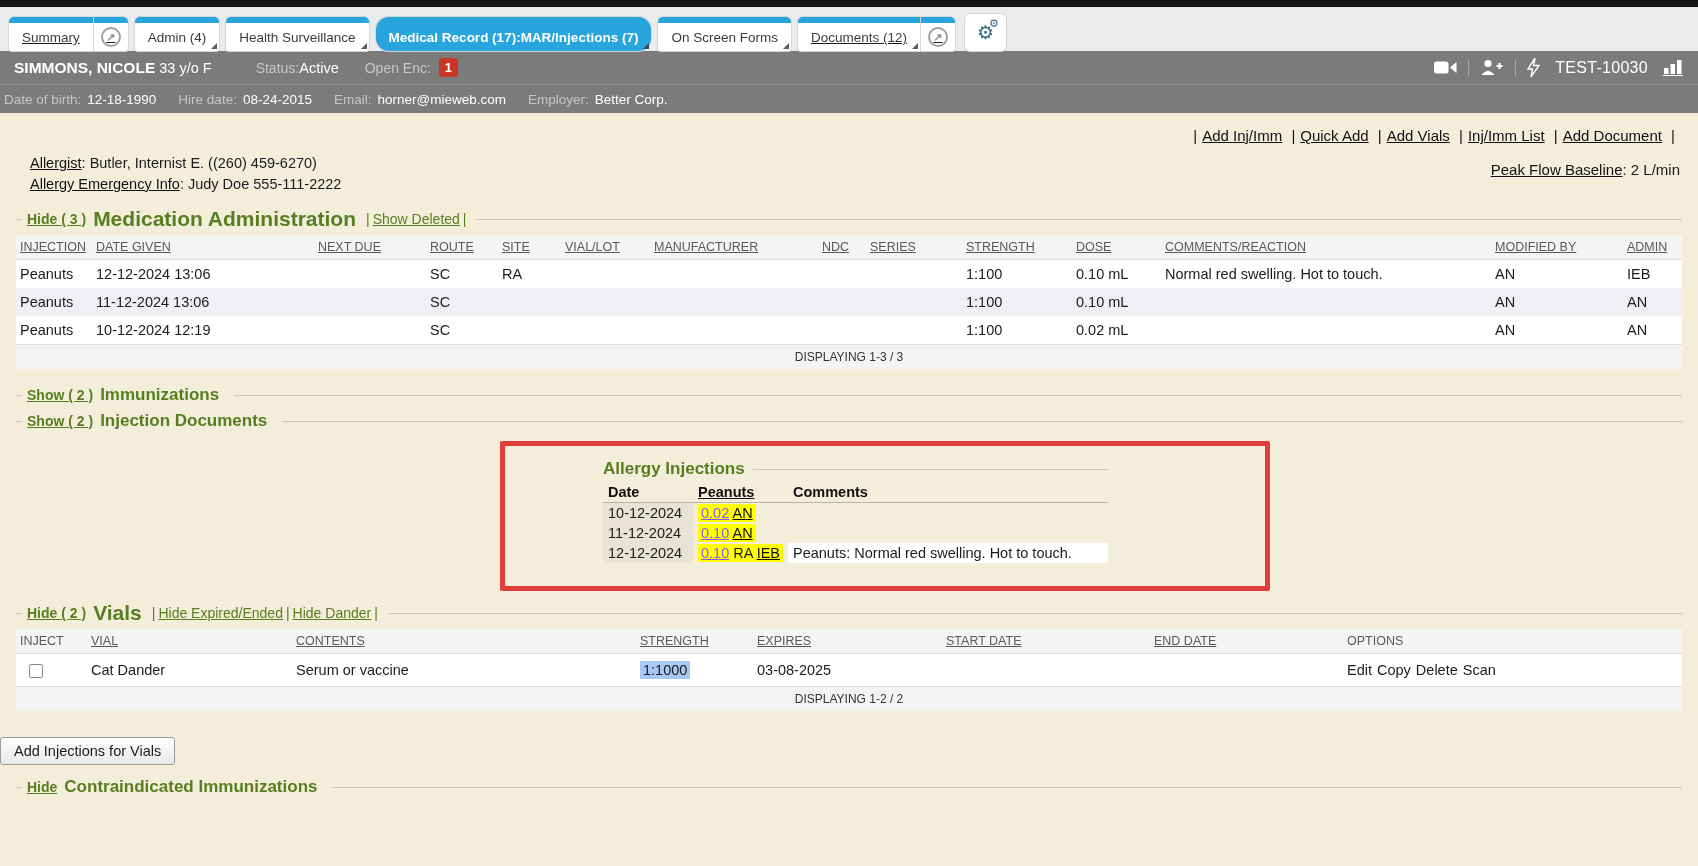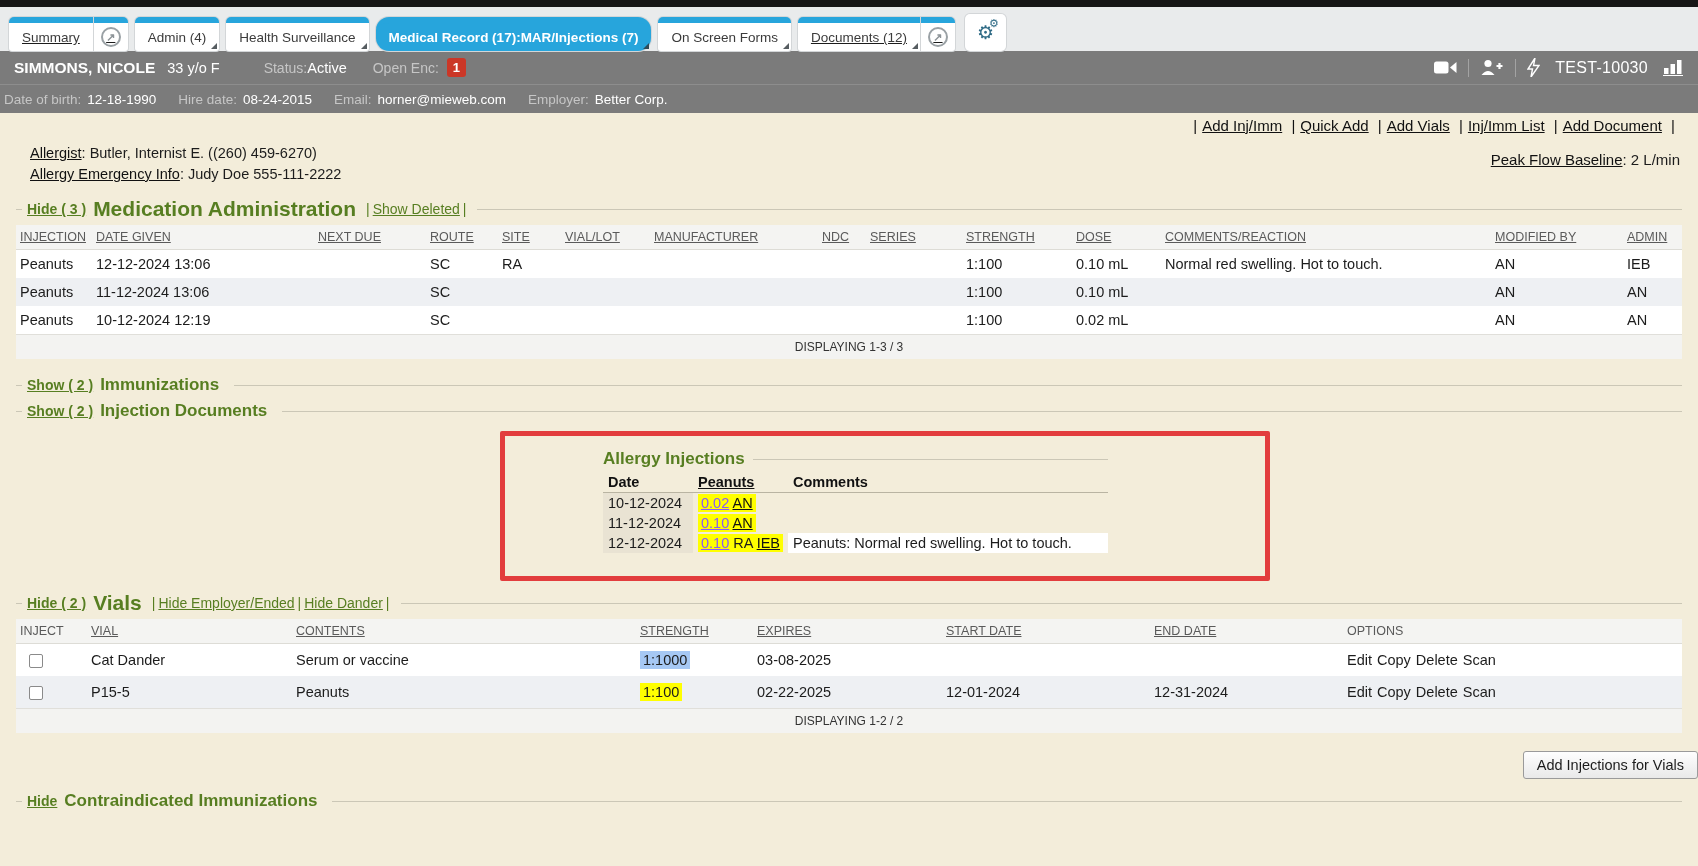--- a/index.html
+++ b/index.html
@@ -50,21 +50,21 @@
     position:relative; height:37px; align-self:flex-end;
   }
   .gear-main { font-size:19px; color:#2f6b86; line-height:1; }
   .gear-small { position:absolute; top:4px; right:7px; font-size:11px; color:#2f6b86; line-height:1; }
   
   .patientbar {
     height:33px; background:#7b7b7b; color:#fff;
     display:flex; align-items:center; padding:0 14px;
   }
   .pname { font-weight:bold; font-size:15.5px; }
-  .page-sex { margin-left:12px; font-size:14.5px; }
+  .page-sex { margin-left:4px; font-size:14.5px; }
   .plabel { color:#c6c6c6; font-size:14px; }
   .plabel.status { margin-left:44px; }
   .plabel.enc { margin-left:26px; }
   .pval { font-size:14.5px; }
   .enc-badge {
     margin-left:8px; background:#cb3727; color:#fff; font-weight:bold;
     width:19px; height:19px; border-radius:3px; text-align:center;
     line-height:19px; font-size:13px;
   }
   .pb-spacer { flex:1; }
@@ -81,21 +81,21 @@
   .ilabel { color:#c6c6c6; margin-right:6px; }
   .ival { color:#ffffff; margin-right:22px; }
   .medsbar {
     height:31px; background:#7b7b7b; border-top:1px solid #858585;
     display:flex; align-items:center; padding:0 14px; font-size:13.5px;
   }
   .mlabel { color:#c9bfa0; margin-right:6px; }
   .medlink { color:#eec33d; text-decoration:none; cursor:pointer; }
   .medsep { color:#eec33d; white-space:pre; }
   
-  .content { padding-top:2px; }
+  .content { padding-top:12px; }
   .actions-row {
     text-align:right; padding-right:18px; font-size:15px; color:#111;
     height:22px; margin-top:2px;
   }
   .actions-row a { color:#111; text-decoration:underline; cursor:pointer; }
   .actions-row .pipe { margin:0 5px; text-decoration:none; }
   .subhead-row { display:flex; justify-content:space-between; margin-top:4px; }
   .left-info { margin-left:30px; line-height:21px; font-size:14.5px; }
   .blink { color:#111; text-decoration:underline; cursor:pointer; }
   .peak { margin-right:18px; margin-top:8px; font-size:15px; }
@@ -147,21 +147,21 @@
     text-align:left; font-weight:bold; color:#111; padding:2px 5px;
     border-bottom:1px solid #b9b4a2; white-space:nowrap;
   }
   table.ai td { padding:2px 0 2px 5px; white-space:nowrap; vertical-align:middle; }
   table.ai td.datecell { background:#e9e3d3; }
   table.ai td.whitebg { background:#ffffff; }
   .ai-link-dose { color:#8b5cf6; text-decoration:underline; cursor:pointer; }
   .ai-link-admin { color:#111; text-decoration:underline; cursor:pointer; font-weight:normal; }
   .ai-agent-link { text-decoration:underline; cursor:pointer; }
   
-  .btn-row { text-align:right; margin-top:18px; }
+  .btn-row { text-align:left; margin-top:26px; }
   .btn {
     display:inline-block; font-size:14.5px; color:#1c1c1c;
     padding:5px 13px; background:linear-gradient(#fefefe,#e9e9e9);
     border:1px solid #9a9a9a; border-radius:3px; cursor:pointer;
   }
 </style>
 </head>
 <body>
 
 <div>
@@ -415,21 +415,21 @@
             </tr>
           </tbody>
         </table>
       </div>
     </div>
 
     <div class="sec tight" style="margin-top:10px">
       <a class="toggle">Hide ( 2 )</a>
       <span class="sec-title big">Vials</span>
       <span class="sec-pipe">|</span>
-      <a class="green-link">Hide Employer/Ended</a>
+      <a class="green-link">Hide Expired/Ended</a>
       <span class="sec-pipe">|</span>
       <a class="green-link">Hide Dander</a>
       <span class="sec-pipe">|</span>
       <span class="rule"></span>
     </div>
 
     <table class="grid">
       <colgroup>
         <col style="width:71px">
           <col style="width:205px">
@@ -458,32 +458,20 @@
           <td class="vtd">Cat Dander</td>
           <td class="vtd">Serum or vaccine</td>
           <td class="vtd"><span class="hl-blue">1:1000</span></td>
           <td class="vtd">03-08-2025</td>
           <td class="vtd"></td>
           <td class="vtd"></td>
           <td class="vtd">
             <a class="optlink">Edit</a><a class="optlink">Copy</a><a class="optlink">Delete</a><a class="optlink">Scan</a>
           </td>
         </tr>
-        <tr class="alt">
-          <td class="vtd"><span class="cb"></span></td>
-          <td class="vtd">P15-5</td>
-          <td class="vtd">Peanuts</td>
-          <td class="vtd"><span class="hl-yellow">1:100</span></td>
-          <td class="vtd">02-22-2025</td>
-          <td class="vtd">12-01-2024</td>
-          <td class="vtd">12-31-2024</td>
-          <td class="vtd">
-            <a class="optlink">Edit</a><a class="optlink">Copy</a><a class="optlink">Delete</a><a class="optlink">Scan</a>
-          </td>
-        </tr>
       </tbody>
       <tfoot>
         <tr>
             <td colspan="8">DISPLAYING 1-2 / 2</td>
           </tr>
       </tfoot>
     </table>
 
     <div class="btn-row">
       <span class="btn">Add Injections for Vials</span>

